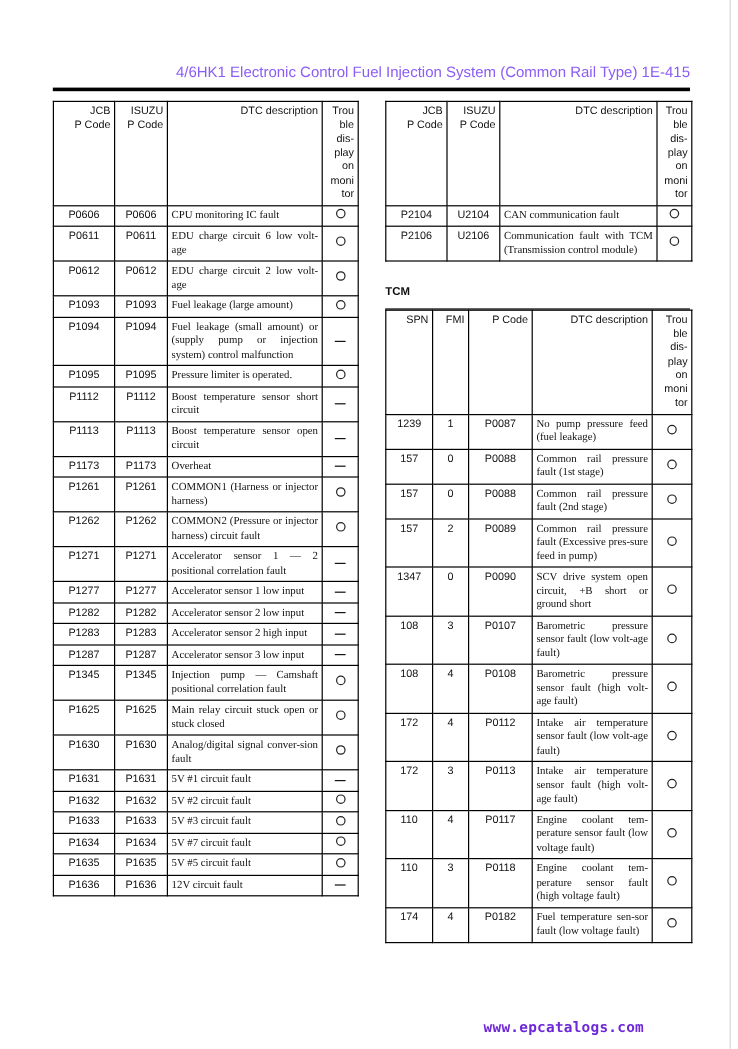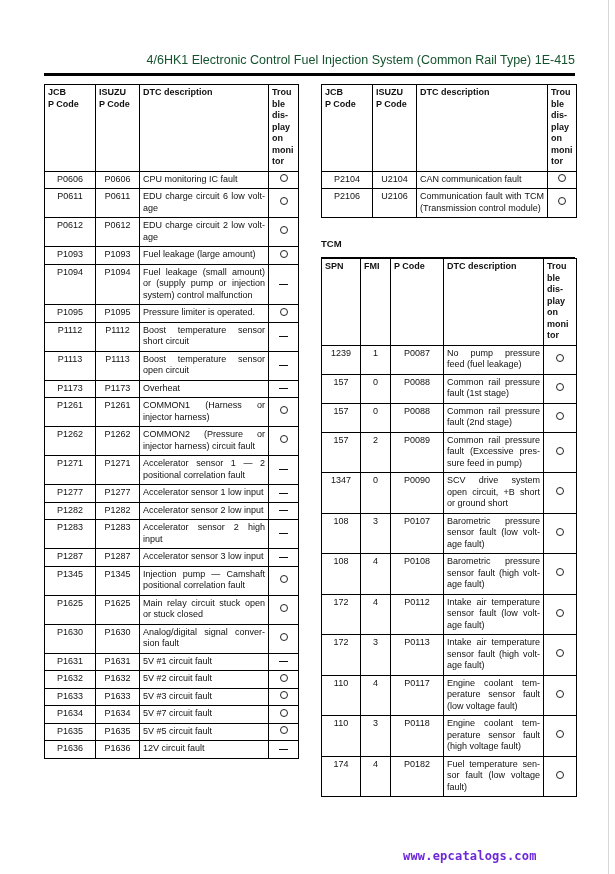--- a/index.html
+++ b/index.html
@@ -1,25 +1,25 @@
 <!DOCTYPE html>
 <html><head>
 <meta charset="utf-8">
 <style>
   html, body { margin:0; padding:0; }
   body { width:615px; height:874px; background:#ffffff; position:relative; overflow:hidden;
          font-family:"Liberation Sans", sans-serif; color:#111; }
   .page-edge { position:absolute; left:608px; top:0; width:1px; height:874px; background:#d8d8d8; }
-  .header-title { position:absolute; right:40px; top:53px; font-size:12.5px; white-space:nowrap; color:#14532d; }
+  .header-title { position:absolute; right:40px; top:53px; font-size:12.5px; white-space:nowrap; color:#8b5cf6; }
   .header-rule { position:absolute; left:44px; top:73px; width:531px; height:3px; background:#000; }
   table.dtc { position:absolute; border-collapse:collapse; font-size:9px; line-height:11.5px; table-layout:fixed; }
   table.dtc td, table.dtc th { border:1px solid #000; vertical-align:top; padding:2px 3px 3px 3px; font-weight:normal; }
-  table.dtc th { text-align:left;font-weight:bold; }
+  table.dtc th { text-align:right; }
   table.dtc td.c { text-align:center; }
-  table.dtc td.d { text-align:justify; text-align-last:left; }
+  table.dtc td.d { text-align:justify; text-align-last:left;font-family:Liberation Serif, serif; }
   table.dtc td.m { text-align:center; vertical-align:middle; padding:0; }
   .mark-circle { display:inline-block; width:6px; height:6px; border:1px solid #222; border-radius:50%; }
   .mark-dash { display:inline-block; width:9px; height:0; border-top:1.3px solid #111; vertical-align:middle; }
   #left-table { left:44px; top:84px; width:254px; }
   #right-table { left:321px; top:84px; width:255px; }
   #tcm-table { left:321px; top:258px; width:255px; }
   .tcm-label { position:absolute; left:321px; top:238px; font-size:9.5px; font-weight:bold; }
   .tcm-rule { position:absolute; left:321px; top:257px; width:254px; height:1px; background:#000; }
   .footer-url { position:absolute; left:403px; top:849px; font-family:"DejaVu Sans Mono", monospace;
                 font-weight:bold; font-size:12px; color:#6d28d9; letter-spacing:0.2px; }

